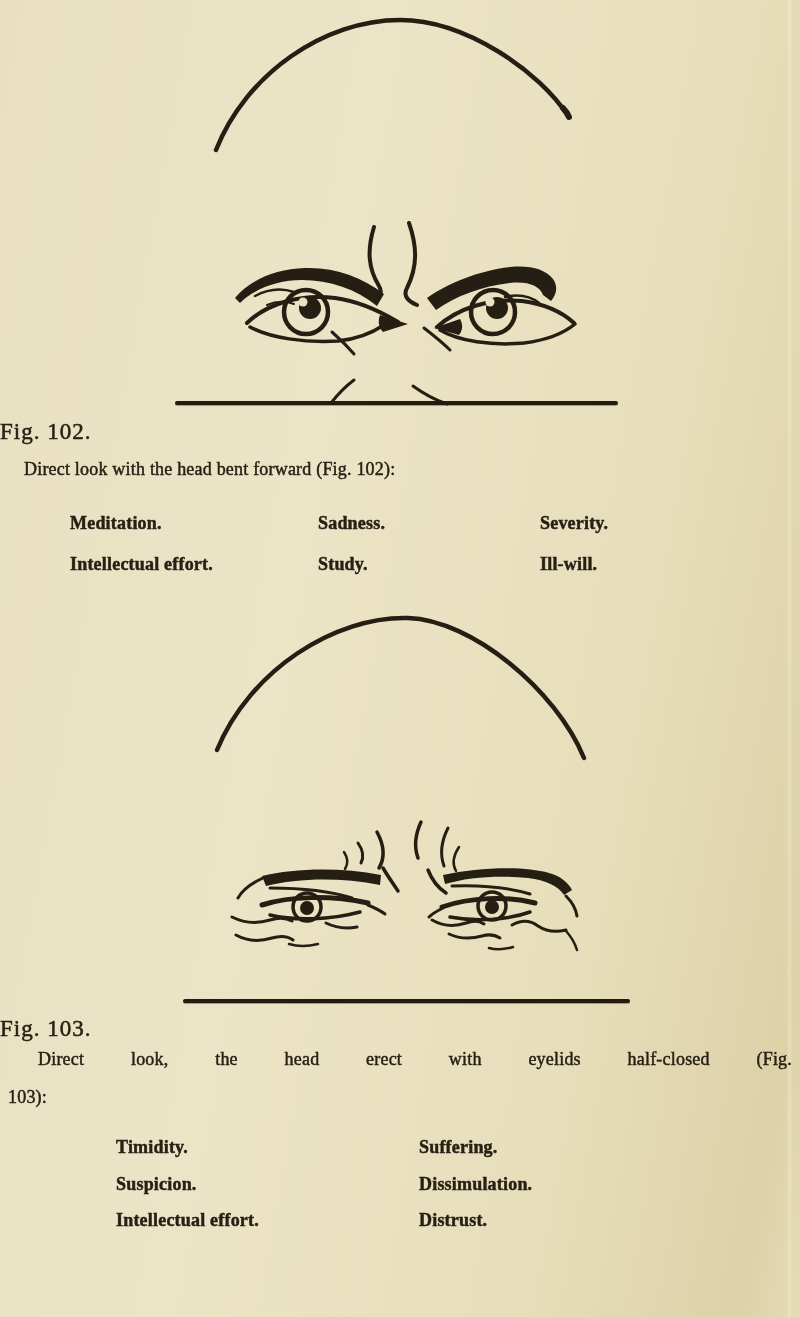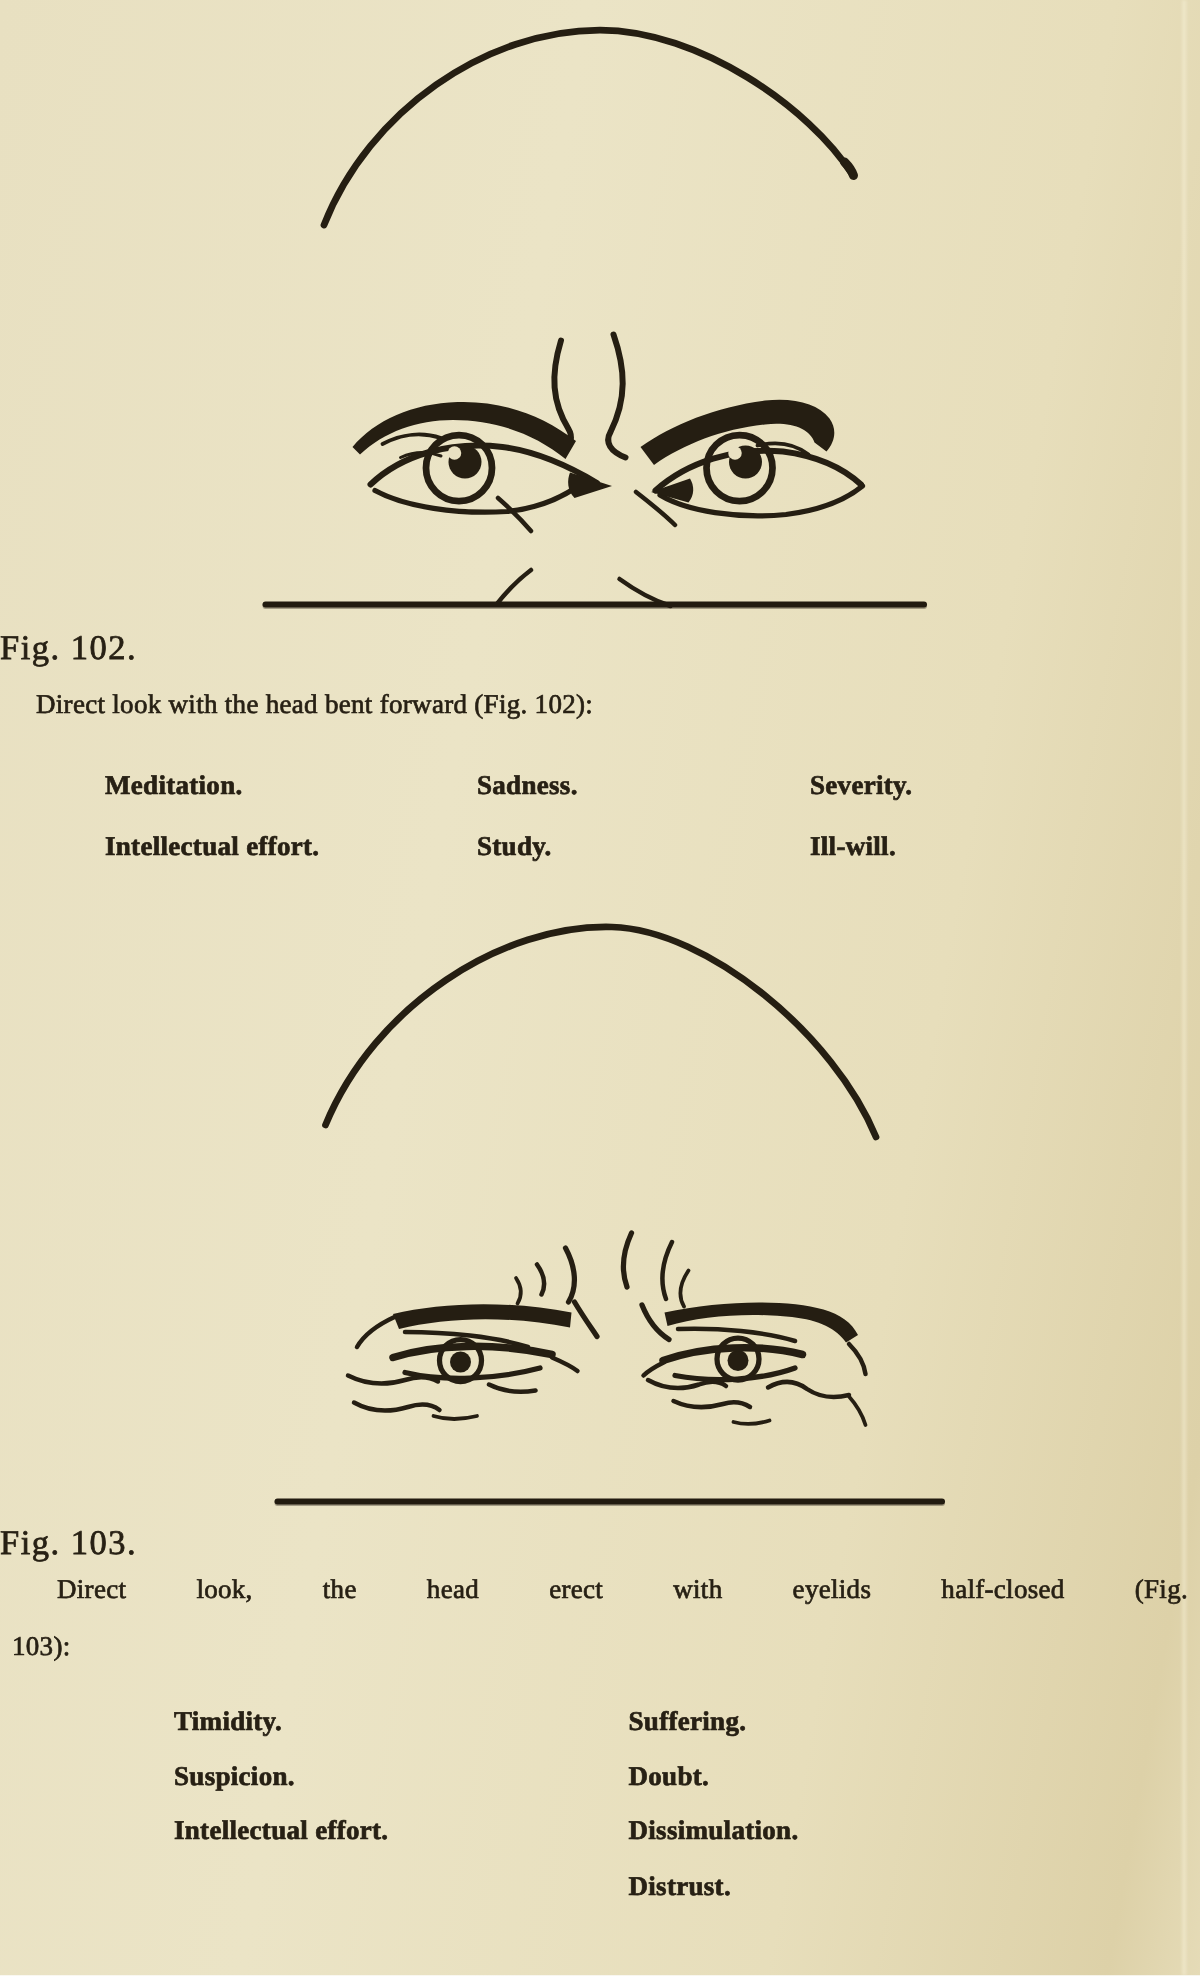--- a/index.html
+++ b/index.html
@@ -160,17 +160,16 @@
   <div class="body-text para2-line1" style="top:1049px; left:8px">Direct look, the head erect with eyelids half-closed (Fig.</div>
   <div class="body-text" style="top:1087px; left:8px">103):</div>
 
   <div class="terms-col lh36" style="top:1129px; left:116px">
     <div class="body-text" style="position:static">Timidity.</div>
     <div class="body-text" style="position:static">Suspicion.</div>
     <div class="body-text" style="position:static">Intellectual effort.</div>
   </div>
   <div class="terms-col lh36" style="top:1129px; left:419px">
     <div class="body-text" style="position:static">Suffering.</div>
-    <div class="body-text" style="position:static">Doubt.</div>
     <div class="body-text" style="position:static">Dissimulation.</div>
     <div class="body-text" style="position:static">Distrust.</div>
   </div>
 </div>
 
 </body></html>

